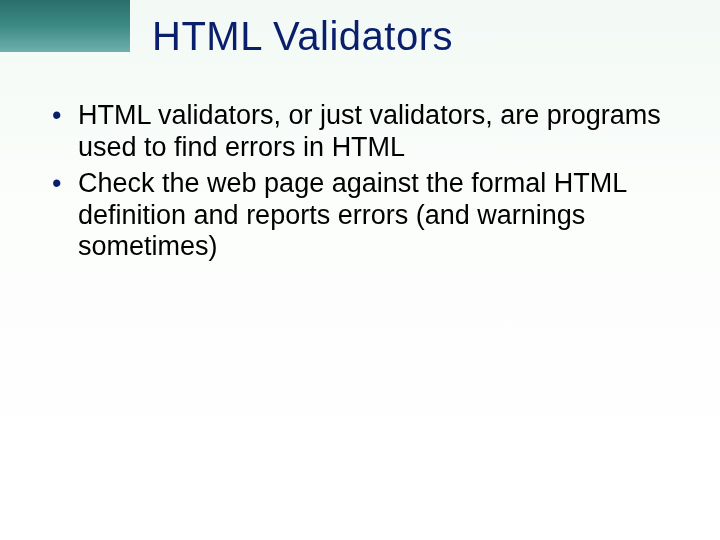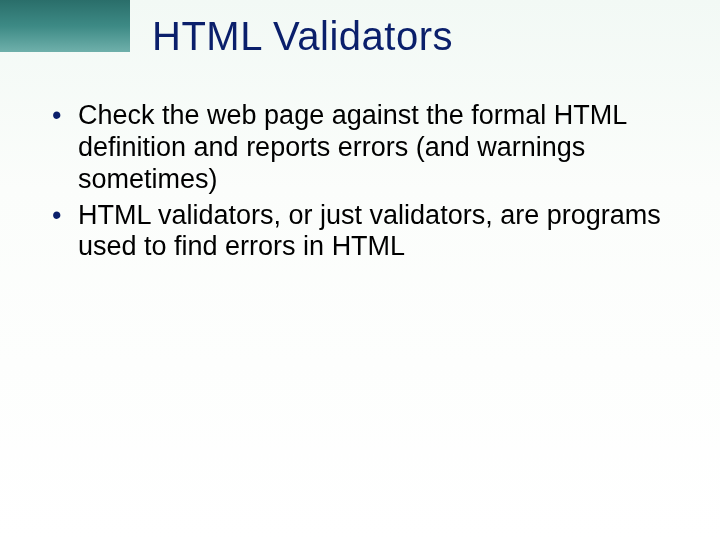--- a/index.html
+++ b/index.html
@@ -67,17 +67,17 @@
   }
 </style>
 </head>
 <body>
 
 <div class="slide">
   <div class="corner-accent"></div>
   <div class="title">HTML Validators</div>
   <div class="body">
     <ul>
+      <li>HTML validators, or just validators, are programs used to find errors in HTML</li>
       <li>Check the web page against the formal HTML definition and reports errors (and warnings sometimes)</li>
-      <li>HTML validators, or just validators, are programs used to find errors in HTML</li>
     </ul>
   </div>
 </div>
 
 </body></html>

